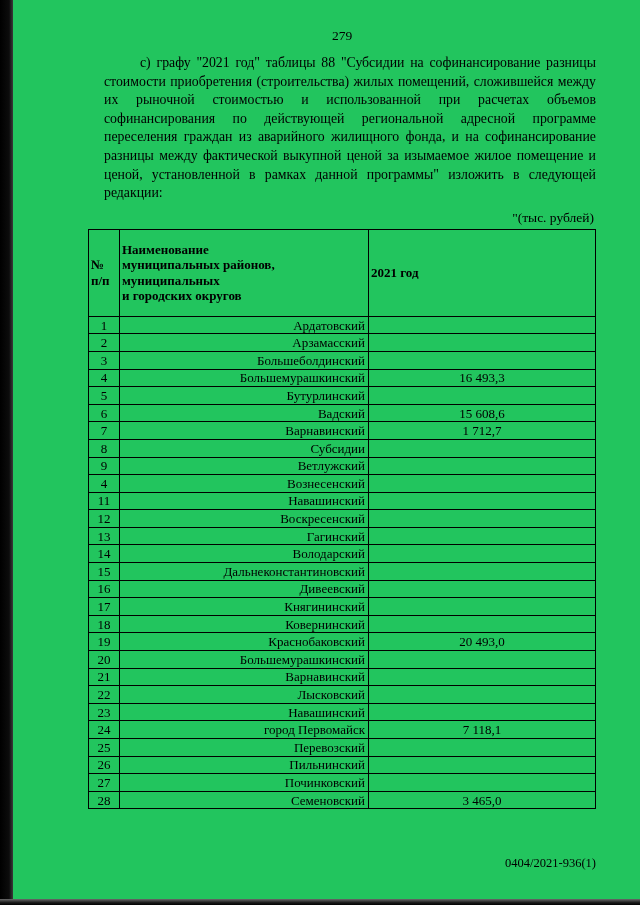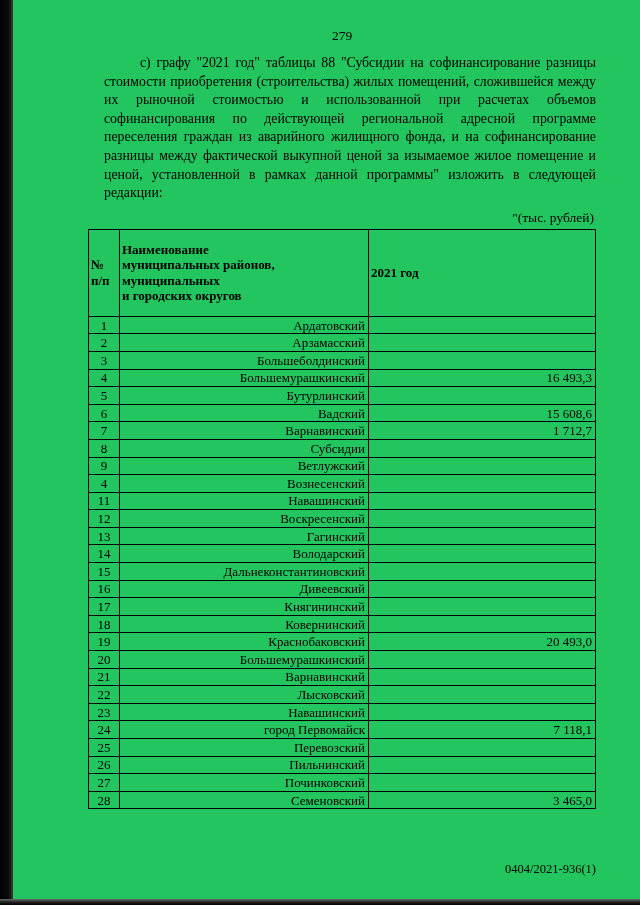--- a/index.html
+++ b/index.html
@@ -72,25 +72,25 @@
   col.col-name { width: 249px; }
   col.col-year { width: auto; }
   table.subsidies td {
     font-size: 13px;
     line-height: 15px;
     height: 17.6px;
     padding: 0 3px;
   }
   td.cell-num  { text-align: center; }
   td.cell-name { text-align: right; padding-left: 4px; }
-  td.cell-year { text-align: right; padding-right: 7px; }
+  td.cell-year { text-align: center; padding-right: 7px; }
   .footer-code {
     position: absolute;
     right: 44px;
-    bottom: 28px;
+    bottom: 34px;
     font-size: 12.5px;
   }
 </style>
 </head>
 <body>
 
 <div class="page">
   <div class="scan-edge-left"></div>
   <div class="scan-edge-bottom"></div>
 

